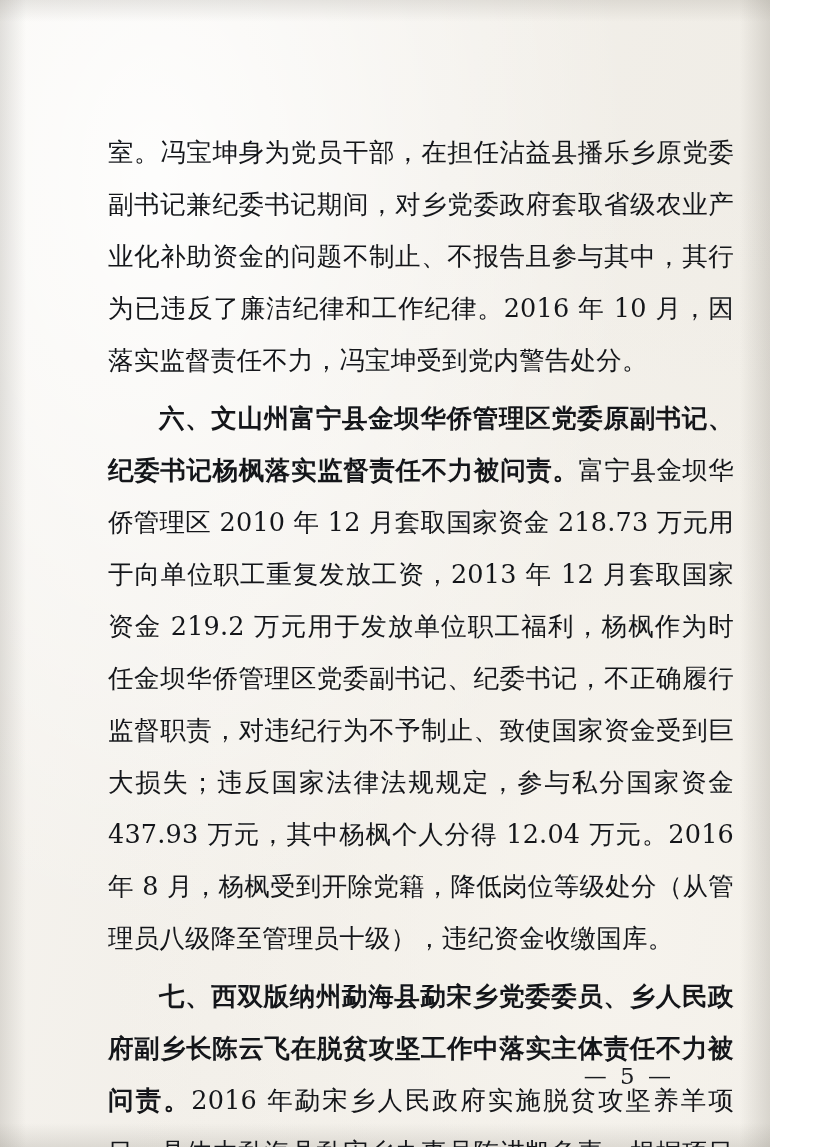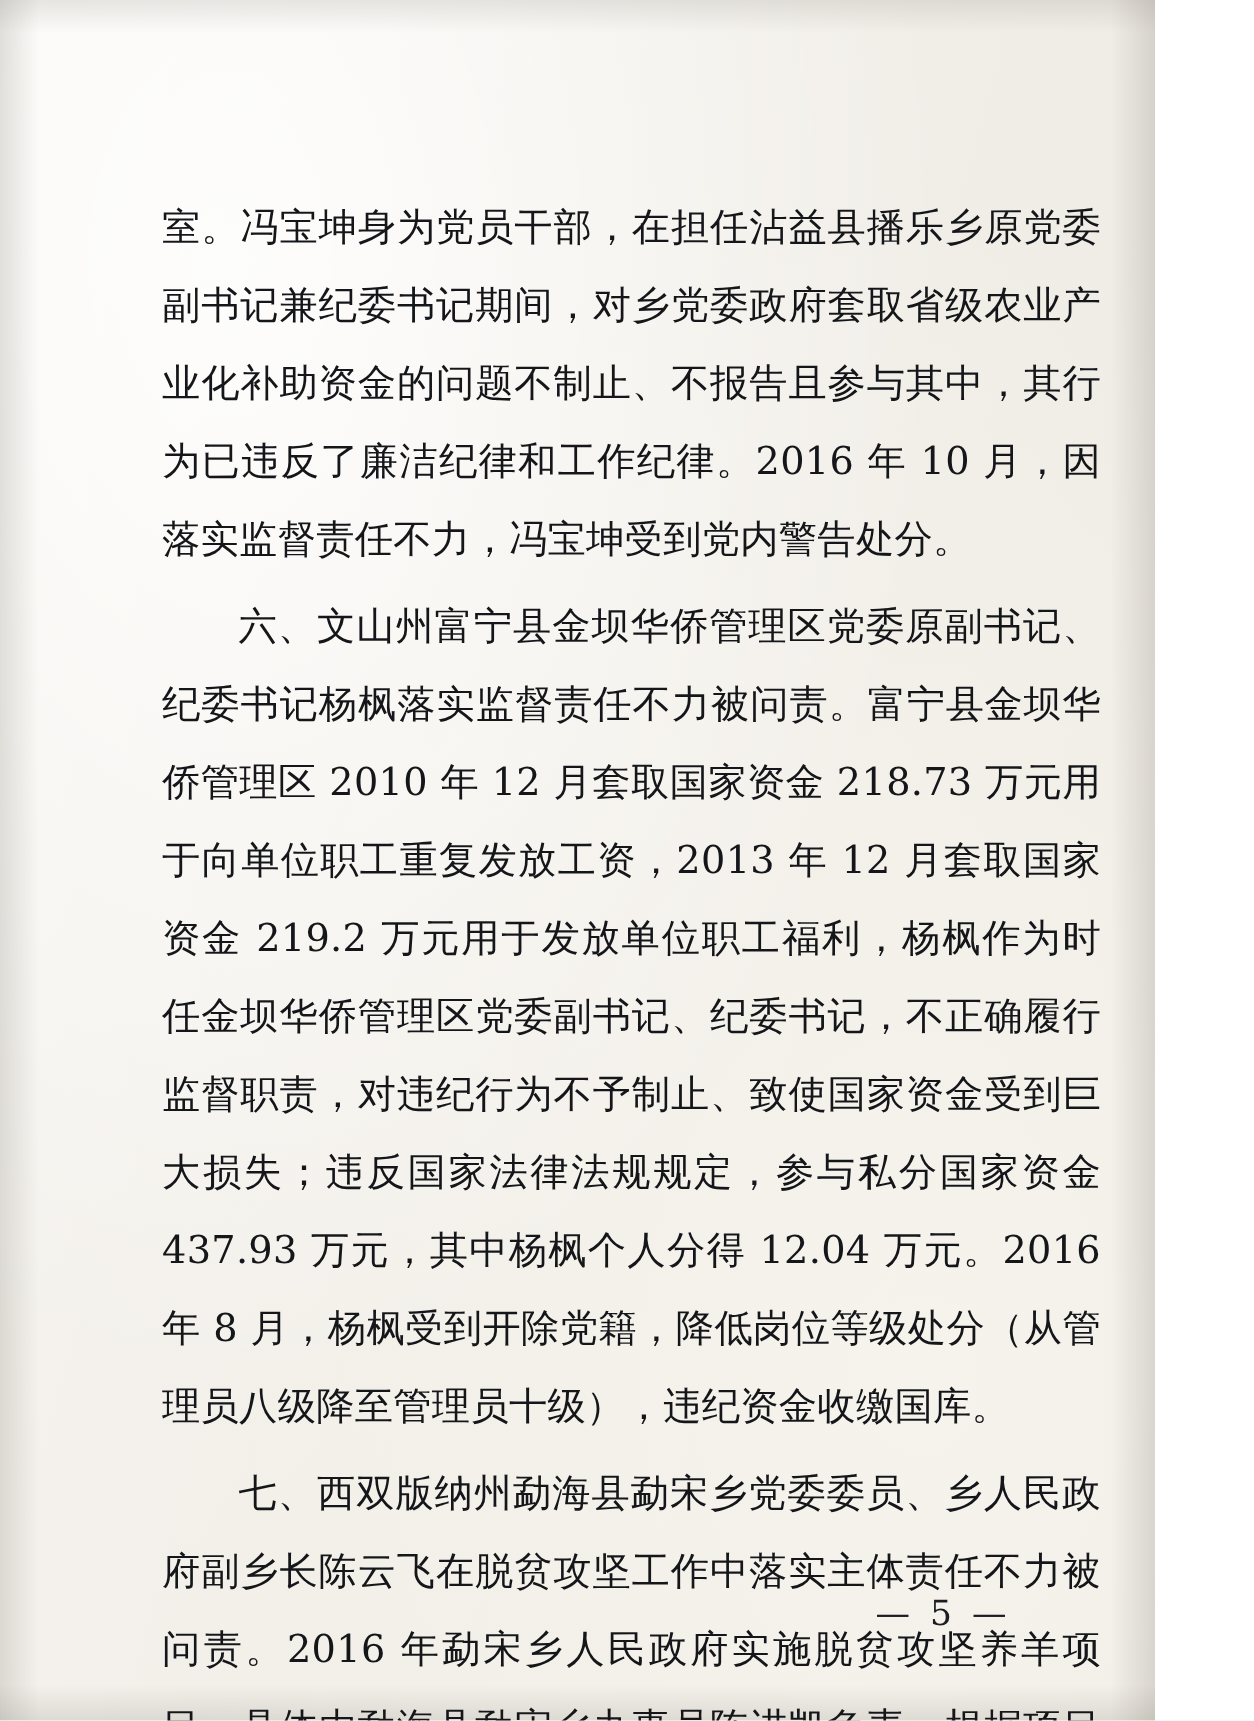--- a/index.html
+++ b/index.html
@@ -68,21 +68,21 @@
     line-height: 52px;
     color: #14161a;
     text-align: justify;
     text-justify: inter-ideograph;
     letter-spacing: 0.2px;
   }
   .para.indent {
     text-indent: 2em;
   }
   .para .lead {
-    font-weight: normal;
+    font-weight: bold;
     letter-spacing: 0.4px;
   }
   .spacer-2 { height: 6px; }
 
   .page-number {
     position: absolute;
     left: 0;
     right: 96px;
     bottom: 58px;
     text-align: right;

